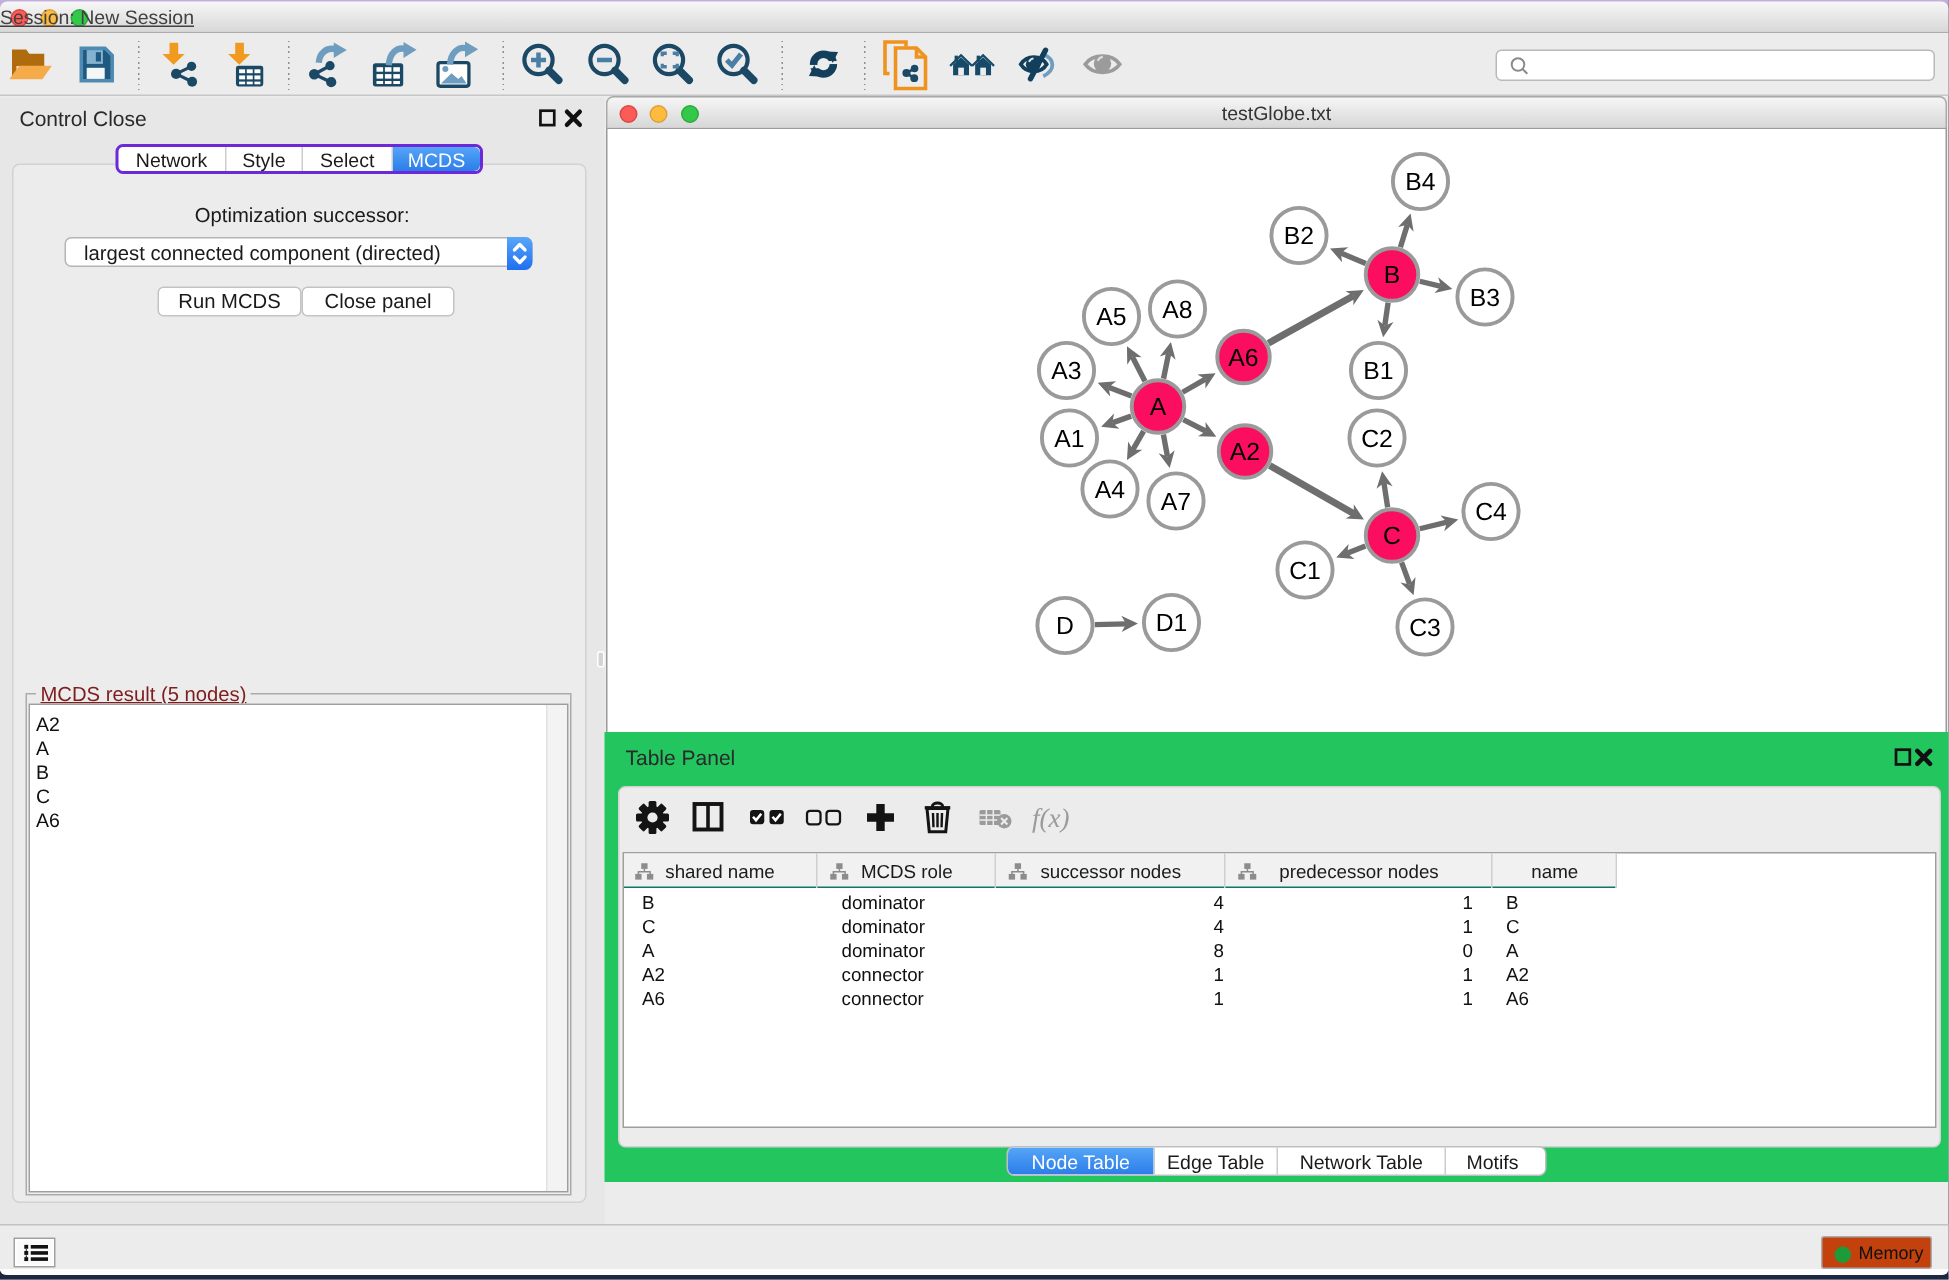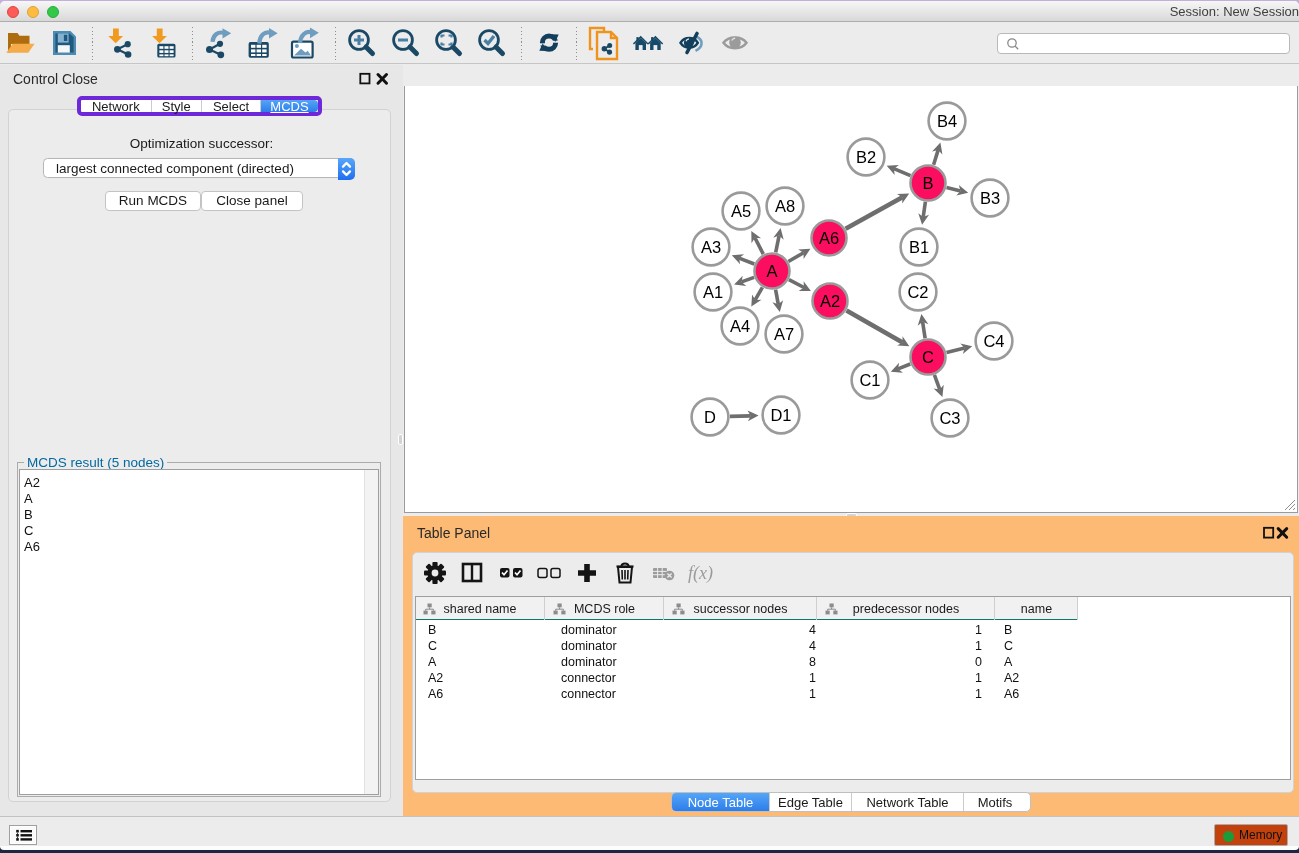--- a/index.html
+++ b/index.html
@@ -3,49 +3,49 @@
 <meta charset="utf-8">
 <style>
 * { margin:0; padding:0; box-sizing:border-box; }
 html,body { width:1299px; height:853px; overflow:hidden; font-family:"Liberation Sans", sans-serif; }
 body { position:relative; background:#1c2742; }
 #topstrip { position:absolute; left:0; top:0; width:1299px; height:8px; background:#c4aedd; }
 .abs { position:absolute; }
 
 #win { position:absolute; left:0; top:1px; width:1299px; height:846px; background:#ececec; border-radius:5px 5px 0 0; }
 #titlebar { position:absolute; left:0; top:1px; width:100%; height:21px; background:linear-gradient(#f7f7f7,#d8d8d8); border-bottom:1px solid #acacac; border-radius:5px 5px 0 0; }
-#titlebar .ttl { position:absolute; left:0; right:0; top:2.5px; text-align:right; font-size:13px; color:#404040; }
+#titlebar .ttl { position:absolute; left:0; right:0; top:2.5px; text-align:left; font-size:13px; color:#404040;text-decoration:underline; }
 .tl { position:absolute; top:5px; width:12px; height:12px; border-radius:50%; }
 #toolbar { position:absolute; left:0; top:22px; width:100%; height:42px; background:#ececec; border-bottom:1px solid #c6c6c6; }
 .sep { position:absolute; top:5px; width:1px; height:33px; background-image:repeating-linear-gradient(#8f8f8f 0 1.2px, transparent 1.2px 3.6px); }
 #searchbox { position:absolute; left:997px; top:11px; width:293px; height:21px; background:#fff; border:1px solid #b9b9b9; border-radius:4px; }
 
 #cpanel { position:absolute; left:0; top:65px; width:403px; height:751px; background:#e7e7e7; }
 #cpanel .hdr { position:absolute; left:13px; top:6px; font-size:14px; color:#2a2a2a; }
 #cp-inner { position:absolute; left:8px; top:109px; width:383px; height:693px; background:#ececec; border:1px solid #d2d2d2; border-radius:5px; }
-#tabs { position:absolute; left:77px; top:96px; width:245px; height:20px; background:#fff; border:4px solid #6d28d9; border-radius:5px; display:flex; font-size:13px; color:#1a1a1a; z-index:5; }
+#tabs { position:absolute; left:77px; top:96px; width:245px; height:20px; background:#fff; border:2px solid #6d28d9; border-radius:5px; display:flex; font-size:13px; color:#1a1a1a; z-index:5; }
 #tabs div { border-right:1px solid #cccccc; display:flex; align-items:center; justify-content:center; }
-#tabs div:last-child { border-right:none; border-radius:0 4px 4px 0;text-decoration:underline; }
+#tabs div:last-child { border-right:none; border-radius:0 4px 4px 0; }
 #tabs .sel { background:linear-gradient(#55a5f8,#2c7de9); color:#fff; }
 .optlabel { position:absolute; left:0; width:403px; top:136px; text-align:center; font-size:13.5px; color:#1a1a1a; }
 #combo { position:absolute; left:43px; top:158px; width:312px; height:20px; background:#fff; border:1px solid #b5b5b5; border-radius:4.5px; font-size:13.5px; color:#1a1a1a; line-height:19px; padding-left:12px; }
 #combo .cap { position:absolute; right:-1px; top:-1.5px; width:17px; height:22px; background:linear-gradient(#58a7fa,#1e6ff0); border-radius:0 5px 5px 0; }
 .btn { position:absolute; top:191px; height:20px; background:#fff; border:1px solid #c3c3c3; border-radius:4px; font-size:13.5px; color:#1a1a1a; text-align:center; line-height:18px; }
 #fieldset { position:absolute; left:17px; top:462px; width:364px; height:335px; border:1px solid #ababab; }
-#fieldset .legend { position:absolute; left:6px; top:-8px; background:#ececec; padding:0 3px; font-size:13.5px; color:#0369a1; }
+#fieldset .legend { position:absolute; left:6px; top:-8px; background:#ececec; padding:0 3px; font-size:13.5px; color:#7f1d1d;text-decoration:underline; }
 #mcdslist { position:absolute; left:1px; top:6px; width:360px; height:326px; background:#fff; border:1px solid #9e9e9e; font-size:13px; color:#111; }
 #mcdslist .sb { position:absolute; right:0; top:0; width:14px; height:100%; background:#f3f3f3; border-left:1px solid #e2e2e2; }
 #mcdslist { padding-top:5px; } #mcdslist div.it { padding-left:4px; height:16px; line-height:16px; }
 
 #netwin { position:absolute; left:404px; top:64px; width:894px; height:449px; }
 #nw-title { position:absolute; left:0; top:0; width:100%; height:22px; background:linear-gradient(#f6f6f6,#d7d7d7); border:1px solid #a9a9a9; border-bottom:1px solid #9a9a9a; border-radius:5px 5px 0 0; }
 #nw-title .ttl { position:absolute; left:0; right:0; top:3px; text-align:center; font-size:13px; color:#333; }
 #nw-canvas { position:absolute; left:0; top:22px; width:894px; height:427px; background:#fff; border:1px solid #9a9a9a; border-top:none; }
 
-#tpanel { position:absolute; left:403px; top:516px; width:896px; height:300px; background:#fdba74; }
+#tpanel { position:absolute; left:403px; top:488px; width:896px; height:300px; background:#22c55e; }
 #tpanel .hdr { position:absolute; left:14px; top:9px; font-size:14px; color:#2a2a2a; }
 #tp-inner { position:absolute; left:9px; top:36px; width:882px; height:241px; background:#ececec; border:1px solid #d2d2d2; border-radius:5px; }
 #tbl { position:absolute; left:12px; top:80px; width:876px; height:184px; background:#fff; border:1px solid #9e9e9e; }
 #thead { position:absolute; left:0; top:0; width:661px; height:23px; background:#f1f1f1; border-bottom:1px solid #0f766e; }
 .hcol { position:absolute; top:0; height:23px; border-right:1px solid #cfcfcf; display:flex; align-items:center; justify-content:center; font-size:12.5px; color:#1a1a1a; }
 .hcol > svg { position:absolute; left:7px; top:6px; }
 .trow { position:absolute; font-size:12.5px; color:#111; height:16px; line-height:16px; }
 #btabs { position:absolute; left:268px; top:276px; width:360px; height:20px; background:#fff; border:1px solid #bfbfbf; border-radius:5px; display:flex; font-size:13px; color:#1a1a1a; }
 #btabs div { border-right:1px solid #cccccc; display:flex; align-items:center; justify-content:center; }
 #btabs div:last-child { border-right:none; }
@@ -266,20 +266,26 @@
     <div class="sb"></div>
     <div class="it">A2</div>
       <div class="it">A</div>
       <div class="it">B</div>
       <div class="it">C</div>
       <div class="it">A6</div>
   </div>
 </div>
 
 <div id="netwin">
+  <div id="nw-title">
+    <div class="tl" style="left:7.5px; background:#fc5b57; border:1px solid #dd4643;"></div>
+    <div class="tl" style="left:28px; background:#fdbc40; border:1px solid #dfa036;"></div>
+    <div class="tl" style="left:48.5px; background:#34c84a; border:1px solid #2bab3e;"></div>
+    <div class="ttl">testGlobe.txt</div>
+  </div>
   <div id="nw-canvas">
     <svg id="graph" width="892" height="425" viewBox="0 0 892 425" style="position:absolute;left:0;top:0;">
 <g stroke="#6e6e6e" fill="#6e6e6e">
 <line x1="349.1" y1="191.4" x2="336.5" y2="195.9" stroke-width="3.6"></line>
 <path d="M329.1 198.5 L337.7 189.7 L336.5 195.9 L341.3 199.9 Z" stroke="none"></path>
 <line x1="349.3" y1="178.0" x2="334.1" y2="172.1" stroke-width="3.6"></line>
 <path d="M326.8 169.2 L339.1 168.2 L334.1 172.1 L335.1 178.3 Z" stroke="none"></path>
 <line x1="357.4" y1="201.4" x2="350.2" y2="213.9" stroke-width="3.6"></line>
 <path d="M346.3 220.6 L347.1 208.4 L350.2 213.9 L356.5 213.8 Z" stroke="none"></path>
 <line x1="358.3" y1="168.1" x2="349.9" y2="151.8" stroke-width="3.6"></line>

